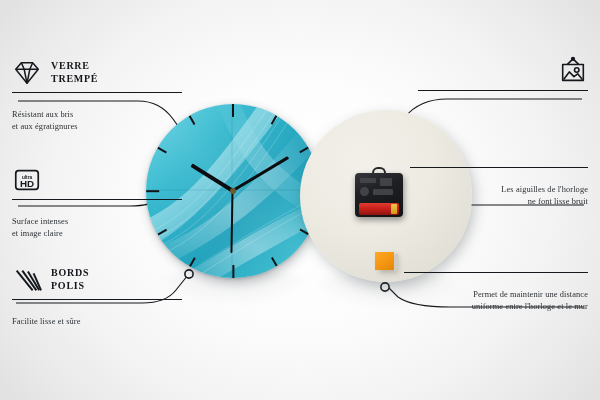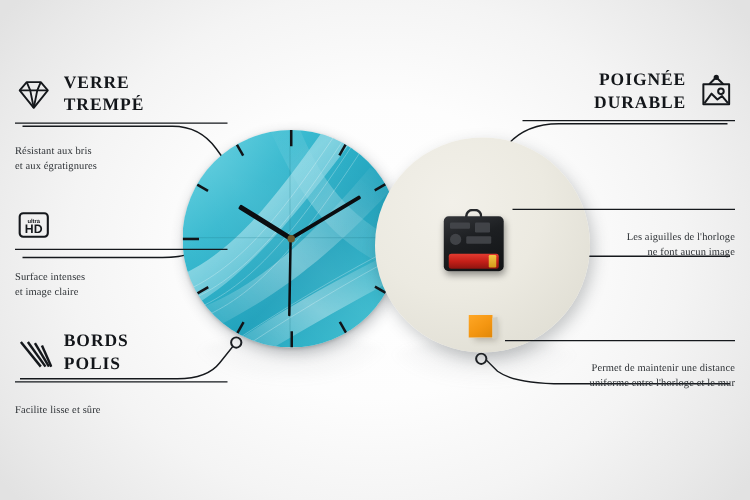--- a/index.html
+++ b/index.html
@@ -19,21 +19,21 @@
   .feature { position:absolute; width:170px; }
   .feature.left  { text-align:left;  left:12px; }
   .feature.right { text-align:right; right:12px; }
 
   .f-head { display:flex; align-items:center; gap:9px; }
   .feature.right .f-head { justify-content:flex-end; }
 
   .f-title {
     font-family:"Liberation Serif", serif;
     font-weight:bold;
-    font-size:14px;
+    font-size:10px;
     letter-spacing:0.75px;
     line-height:1.28;
     color:#13161a;
     text-transform:uppercase;
     white-space:pre-line;
   }
   .f-rule {
     height:1.4px; background:#15181c; margin-top:4px; width:100%;
   }
   .f-desc {
@@ -265,39 +265,37 @@
       </svg>
       <div class="f-title">BORDS
 POLIS</div>
     </div>
     <div class="f-rule"></div>
     <div class="f-desc">Facilite lisse et sûre</div>
   </div>
 
   <div class="feature right" style="top:56px;">
     <div class="f-head">
-      <div class="f-title">POIGNÉE
-DURABLE</div>
       <svg class="f-icon" viewBox="0 0 32 32">
         <g fill="none" stroke="#15181c" stroke-width="1.7" stroke-linejoin="round">
           <path d="M16,3 L10,9 M16,3 L22,9"></path>
           <circle cx="16" cy="3" r="1.4" fill="#15181c"></circle>
           <rect x="5" y="9" width="22" height="17"></rect>
           <circle cx="20" cy="15" r="2.4"></circle>
           <path d="M6,25 L12,17 L17,22 L21,19 L26,25"></path>
         </g>
       </svg>
     </div>
     <div class="f-rule"></div>
   </div>
 
   <div class="feature right" style="top:163px; width:178px;">
     <div class="f-rule"></div>
     <div class="f-desc">Les aiguilles de l'horloge
-ne font aucun image</div>
+ne font lisse bruit</div>
   </div>
 
   <div class="feature right" style="top:268px; width:184px;">
     <div class="f-rule"></div>
     <div class="f-desc">Permet de maintenir une distance
 uniforme entre l'horloge et le mur</div>
   </div>
 
 </div>
 

